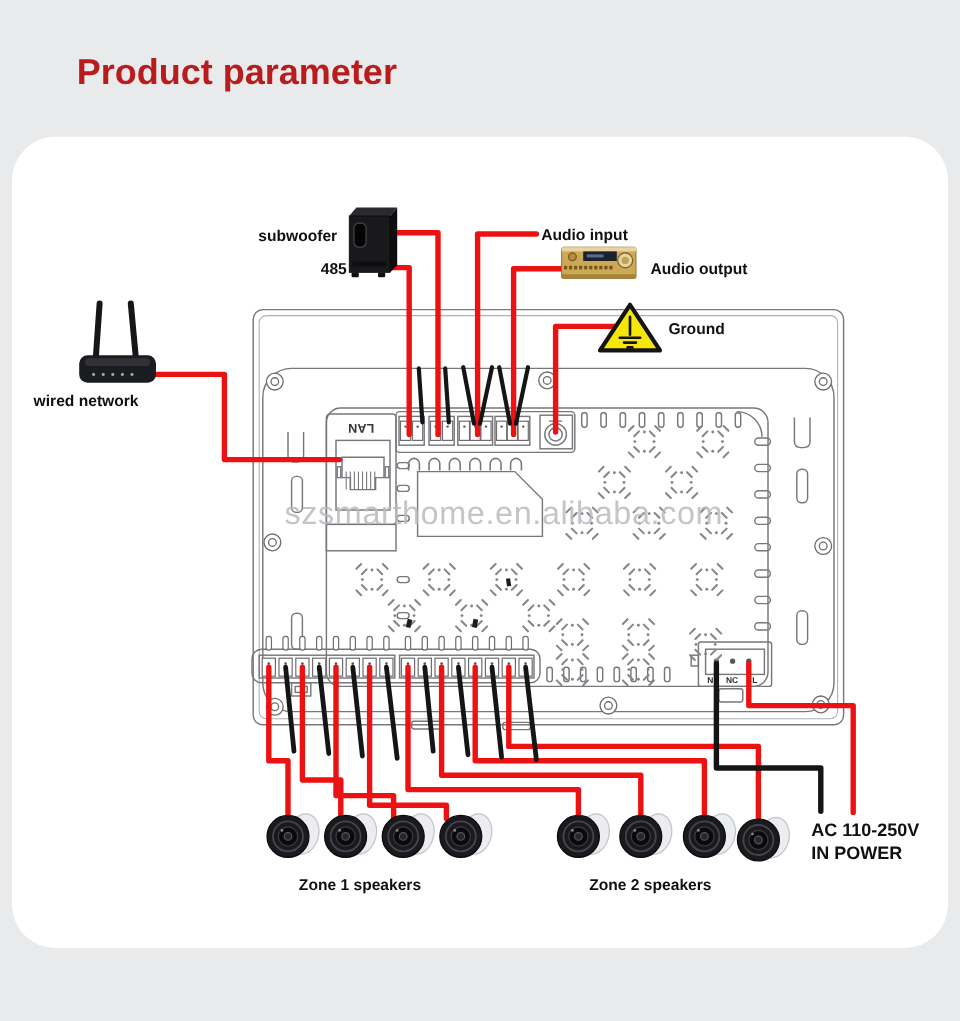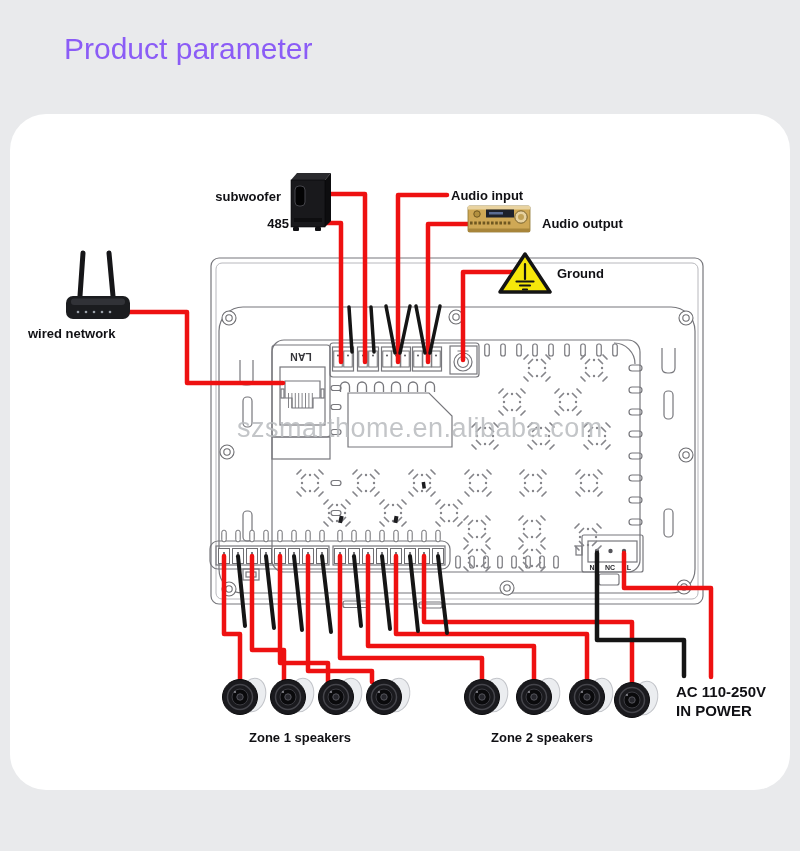--- a/index.html
+++ b/index.html
@@ -2,22 +2,22 @@
 <html><head>
 <meta charset="utf-8">
 <style>
   html,body{margin:0;padding:0;}
   body{
     width:800px;height:851px;position:relative;overflow:hidden;
     background:#e9eaec;
     font-family:"Liberation Sans",sans-serif;
   }
   .page-title{
-    position:absolute;left:64px;top:32px;margin:0;
-    font-size:30px;font-weight:400;color:#8b5cf6;letter-spacing:0;
+    position:absolute;left:64px;top:44px;margin:0;
+    font-size:30px;font-weight:700;color:#b91c1c;letter-spacing:0;
   }
   .card{
     position:absolute;left:10px;top:114px;width:780px;height:676px;
     background:#ffffff;border-radius:36px;
   }
   .diagram{
     position:absolute;left:0;top:0;width:800px;height:851px;
   }
   .lbl{font-weight:700;font-size:13px;fill:#101014;}
   .lbl-big{font-weight:700;font-size:15px;fill:#101014;}

